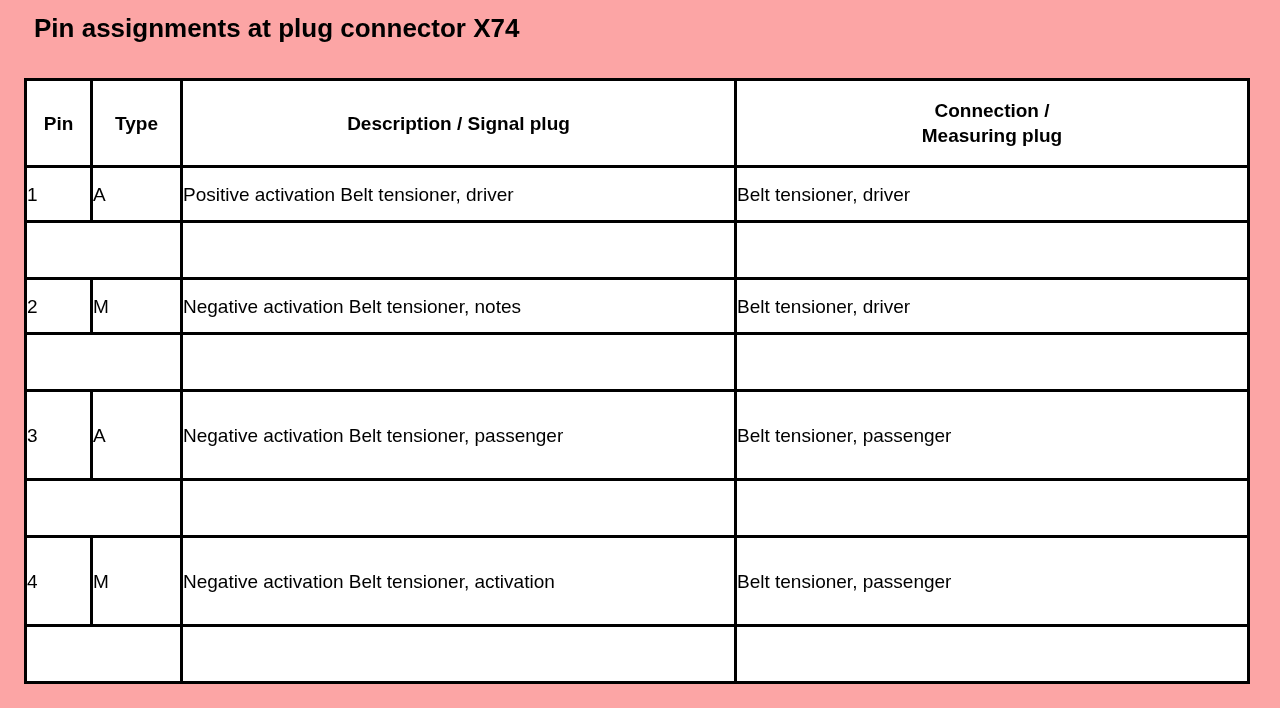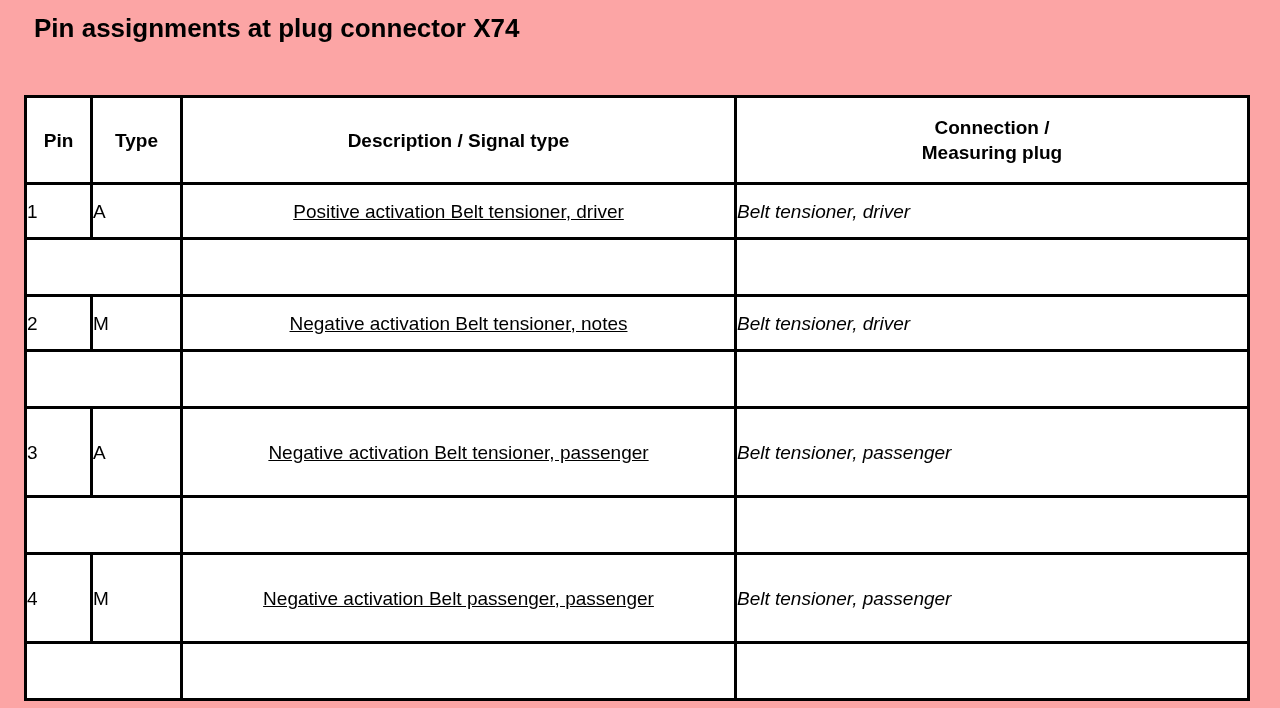--- a/index.html
+++ b/index.html
@@ -30,21 +30,21 @@
     font-weight: bold;
     letter-spacing: 0px;
     line-height: 32px;
     white-space: nowrap;
   }
 
   
   #pin-table {
     position: absolute;
     left: 24px;
-    top: 95px;
+    top: 78px;
     width: 1223px;
     border-collapse: collapse;
     table-layout: fixed;
     background: #ffffff;
   }
 
   #pin-table col.col-pin        { width: 66px; }
   #pin-table col.col-type       { width: 90px; }
   #pin-table col.col-desc       { width: 554px; }
   #pin-table col.col-connection { width: 513px; }
@@ -80,30 +80,28 @@
   }
   .cell-pin {
     text-align: left;
     padding-left: 9px;
   }
   .cell-type {
     text-align: left;
     padding-left: 11px;
   }
   .cell-desc {
-    text-align: center;
+    text-align: left;
     padding-left: 12px;
     padding-right: 8px;
-    text-decoration: underline;
   }
   .cell-conn {
     text-align: left;
     padding-left: 13px;
     padding-right: 8px;
-    font-style: italic;
   }
 
   tr.row-single td { height: 52px; }
   tr.row-double td { height: 86px; }
   tr.row-spacer td { height: 54px; }
 </style>
 </head>
 <body>
 
 <div id="page">
@@ -114,21 +112,21 @@
     <colgroup>
       <col class="col-pin">
       <col class="col-type">
       <col class="col-desc">
       <col class="col-connection">
     </colgroup>
     <thead>
       <tr>
         <th class="hdr-cell hdr-pin">Pin</th>
         <th class="hdr-cell hdr-type">Type</th>
-        <th class="hdr-cell">Description / Signal type</th>
+        <th class="hdr-cell">Description / Signal plug</th>
         <th class="hdr-cell">
           <span class="hdr-stack">Connection /</span>
           <span class="hdr-stack">Measuring plug</span>
         </th>
       </tr>
     </thead>
     <tbody id="table-body">
         <tr class="row-single">
           <td class="cell cell-pin">1</td>
           <td class="cell cell-type">A</td>
@@ -158,21 +156,21 @@
           <td class="cell cell-conn">Belt tensioner, passenger</td>
         </tr>
         <tr class="row-spacer">
           <td colspan="2" class="cell cell-pin"></td>
           <td class="cell cell-desc"></td>
           <td class="cell cell-conn"></td>
         </tr>
         <tr class="row-double">
           <td class="cell cell-pin">4</td>
           <td class="cell cell-type">M</td>
-          <td class="cell cell-desc">Negative activation Belt passenger, passenger</td>
+          <td class="cell cell-desc">Negative activation Belt tensioner, activation</td>
           <td class="cell cell-conn">Belt tensioner, passenger</td>
         </tr>
         <tr class="row-spacer">
           <td colspan="2" class="cell cell-pin"></td>
           <td class="cell cell-desc"></td>
           <td class="cell cell-conn"></td>
         </tr>
       </tbody>
   </table>
 

